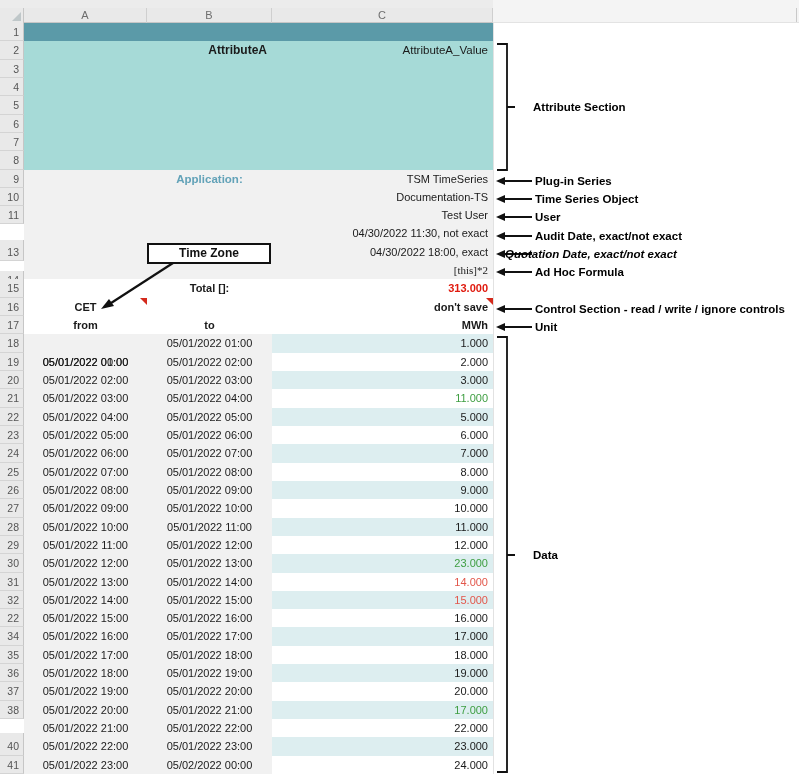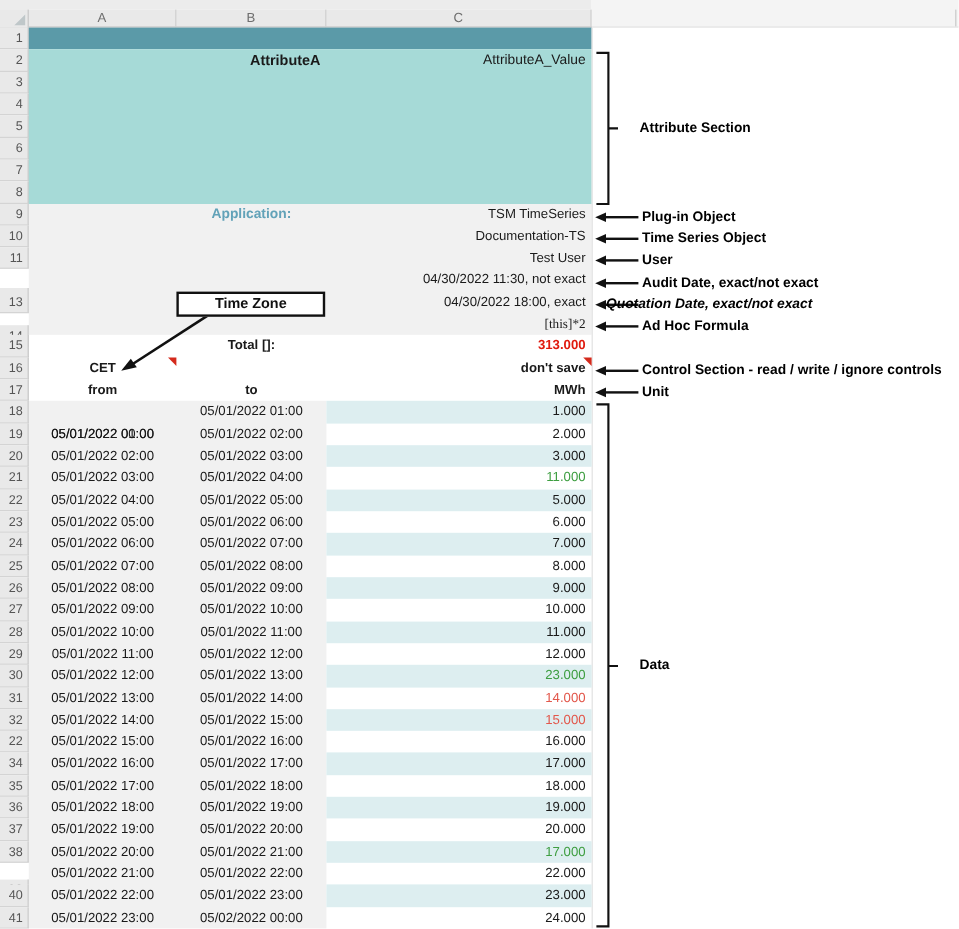--- a/index.html
+++ b/index.html
@@ -247,21 +247,21 @@
     <div class="ann-label" style="left:533px;top:107px;">Attribute Section</div>
 
     <svg class="bracket" style="left:494px;top:333px;" width="30" height="444">
       <path d="M3 4 L13 4 L13 439 L3 439 M13 222 L21 222" fill="none" stroke="#111" stroke-width="1.8"></path>
     </svg>
     <div class="ann-label" style="left:533px;top:555px;">Data</div>
 
     <div id="gen-arrows">
         <div class="arrow-head" style="left: 496px; top: 176.695px;"></div>
         <div class="arrow-line" style="left: 504px; top: 179.695px; width: 28px;"></div>
-        <div class="ann-label" style="left: 535px; top: 180.695px;">Plug-in Object</div>
+        <div class="ann-label" style="left: 535px; top: 180.695px;">Plug-in Series</div>
         <div class="arrow-head" style="left: 496px; top: 195.012px;"></div>
         <div class="arrow-line" style="left: 504px; top: 198.012px; width: 28px;"></div>
         <div class="ann-label" style="left: 535px; top: 199.012px;">Time Series Object</div>
         <div class="arrow-head" style="left: 496px; top: 213.329px;"></div>
         <div class="arrow-line" style="left: 504px; top: 216.329px; width: 28px;"></div>
         <div class="ann-label" style="left: 535px; top: 217.329px;">User</div>
         <div class="arrow-head" style="left: 496px; top: 231.646px;"></div>
         <div class="arrow-line" style="left: 504px; top: 234.646px; width: 28px;"></div>
         <div class="ann-label" style="left: 535px; top: 235.646px;">Audit Date, exact/not exact</div>
         <div class="arrow-head" style="left: 496px; top: 249.963px;"></div>

